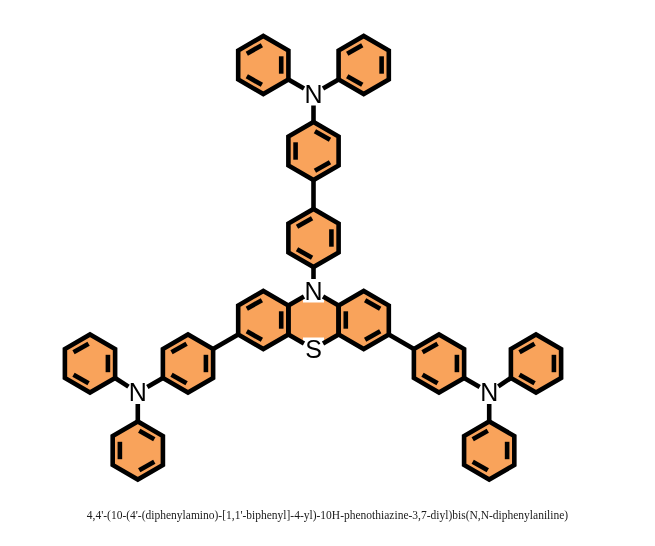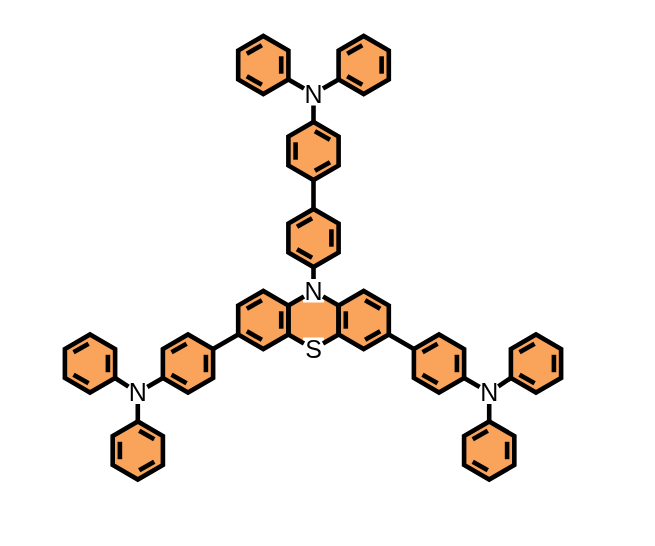--- a/index.html
+++ b/index.html
@@ -111,13 +111,14 @@
         <line x1="489.2" y1="404" x2="489.2" y2="421.5" stroke="#000000" stroke-width="4.6"></line>
       </g>
       <g>
         <text x="313.5" y="102.5" text-anchor="middle" fill="#000000" font-size="25" font-family="&quot;Liberation Sans&quot;,sans-serif">N</text>
         <text x="313.5" y="299.5" text-anchor="middle" fill="#000000" font-size="25" font-family="&quot;Liberation Sans&quot;,sans-serif">N</text>
         <text x="313.5" y="357.5" text-anchor="middle" fill="#000000" font-size="25" font-family="&quot;Liberation Sans&quot;,sans-serif">S</text>
         <text x="137.8" y="401" text-anchor="middle" fill="#000000" font-size="25" font-family="&quot;Liberation Sans&quot;,sans-serif">N</text>
         <text x="489.2" y="401" text-anchor="middle" fill="#000000" font-size="25" font-family="&quot;Liberation Sans&quot;,sans-serif">N</text>
       </g>
     </svg>
+  <div class="caption">4,4'-(10-(4'-(diphenylamino)-[1,1'-biphenyl]-4-yl)-10H-phenothiazine-3,7-diyl)bis(N,N-diphenylaniline)</div>
 </div>
 
 </body></html>

